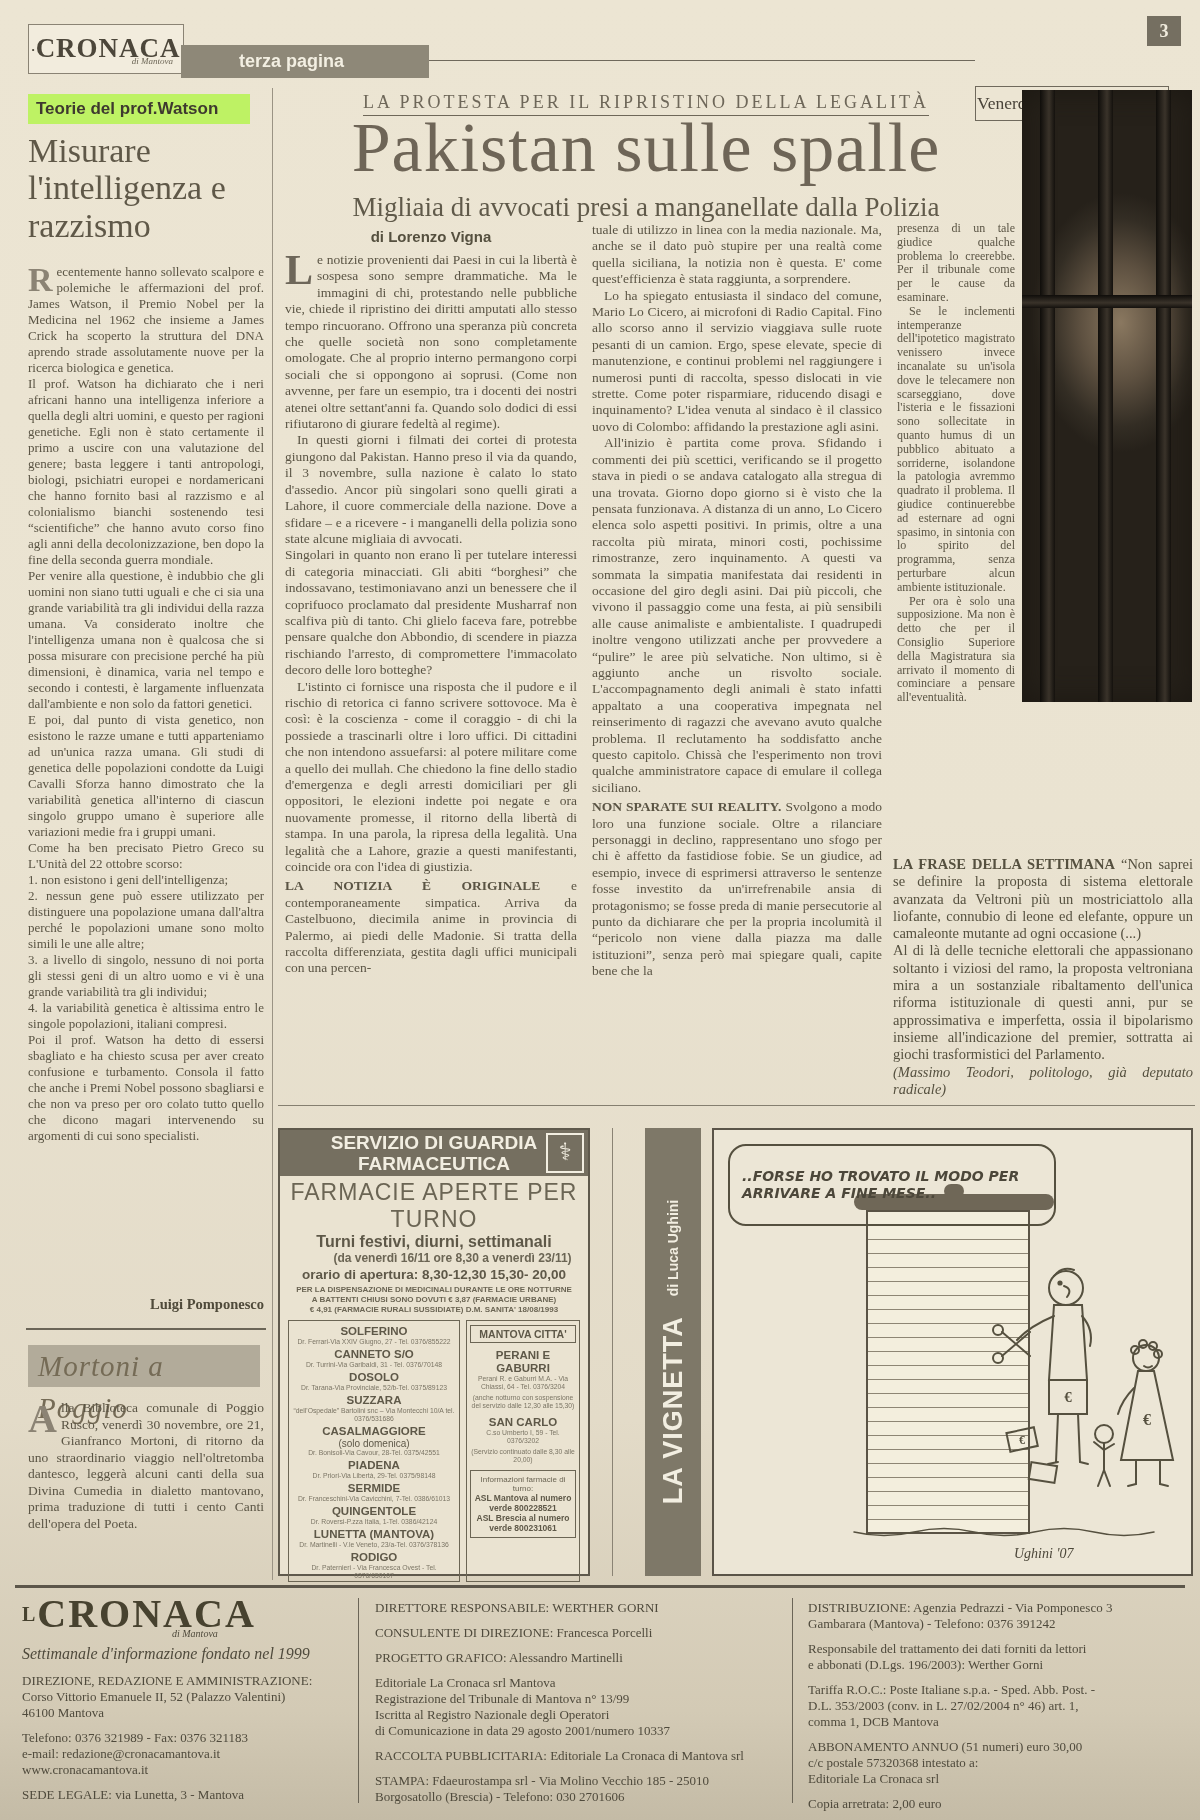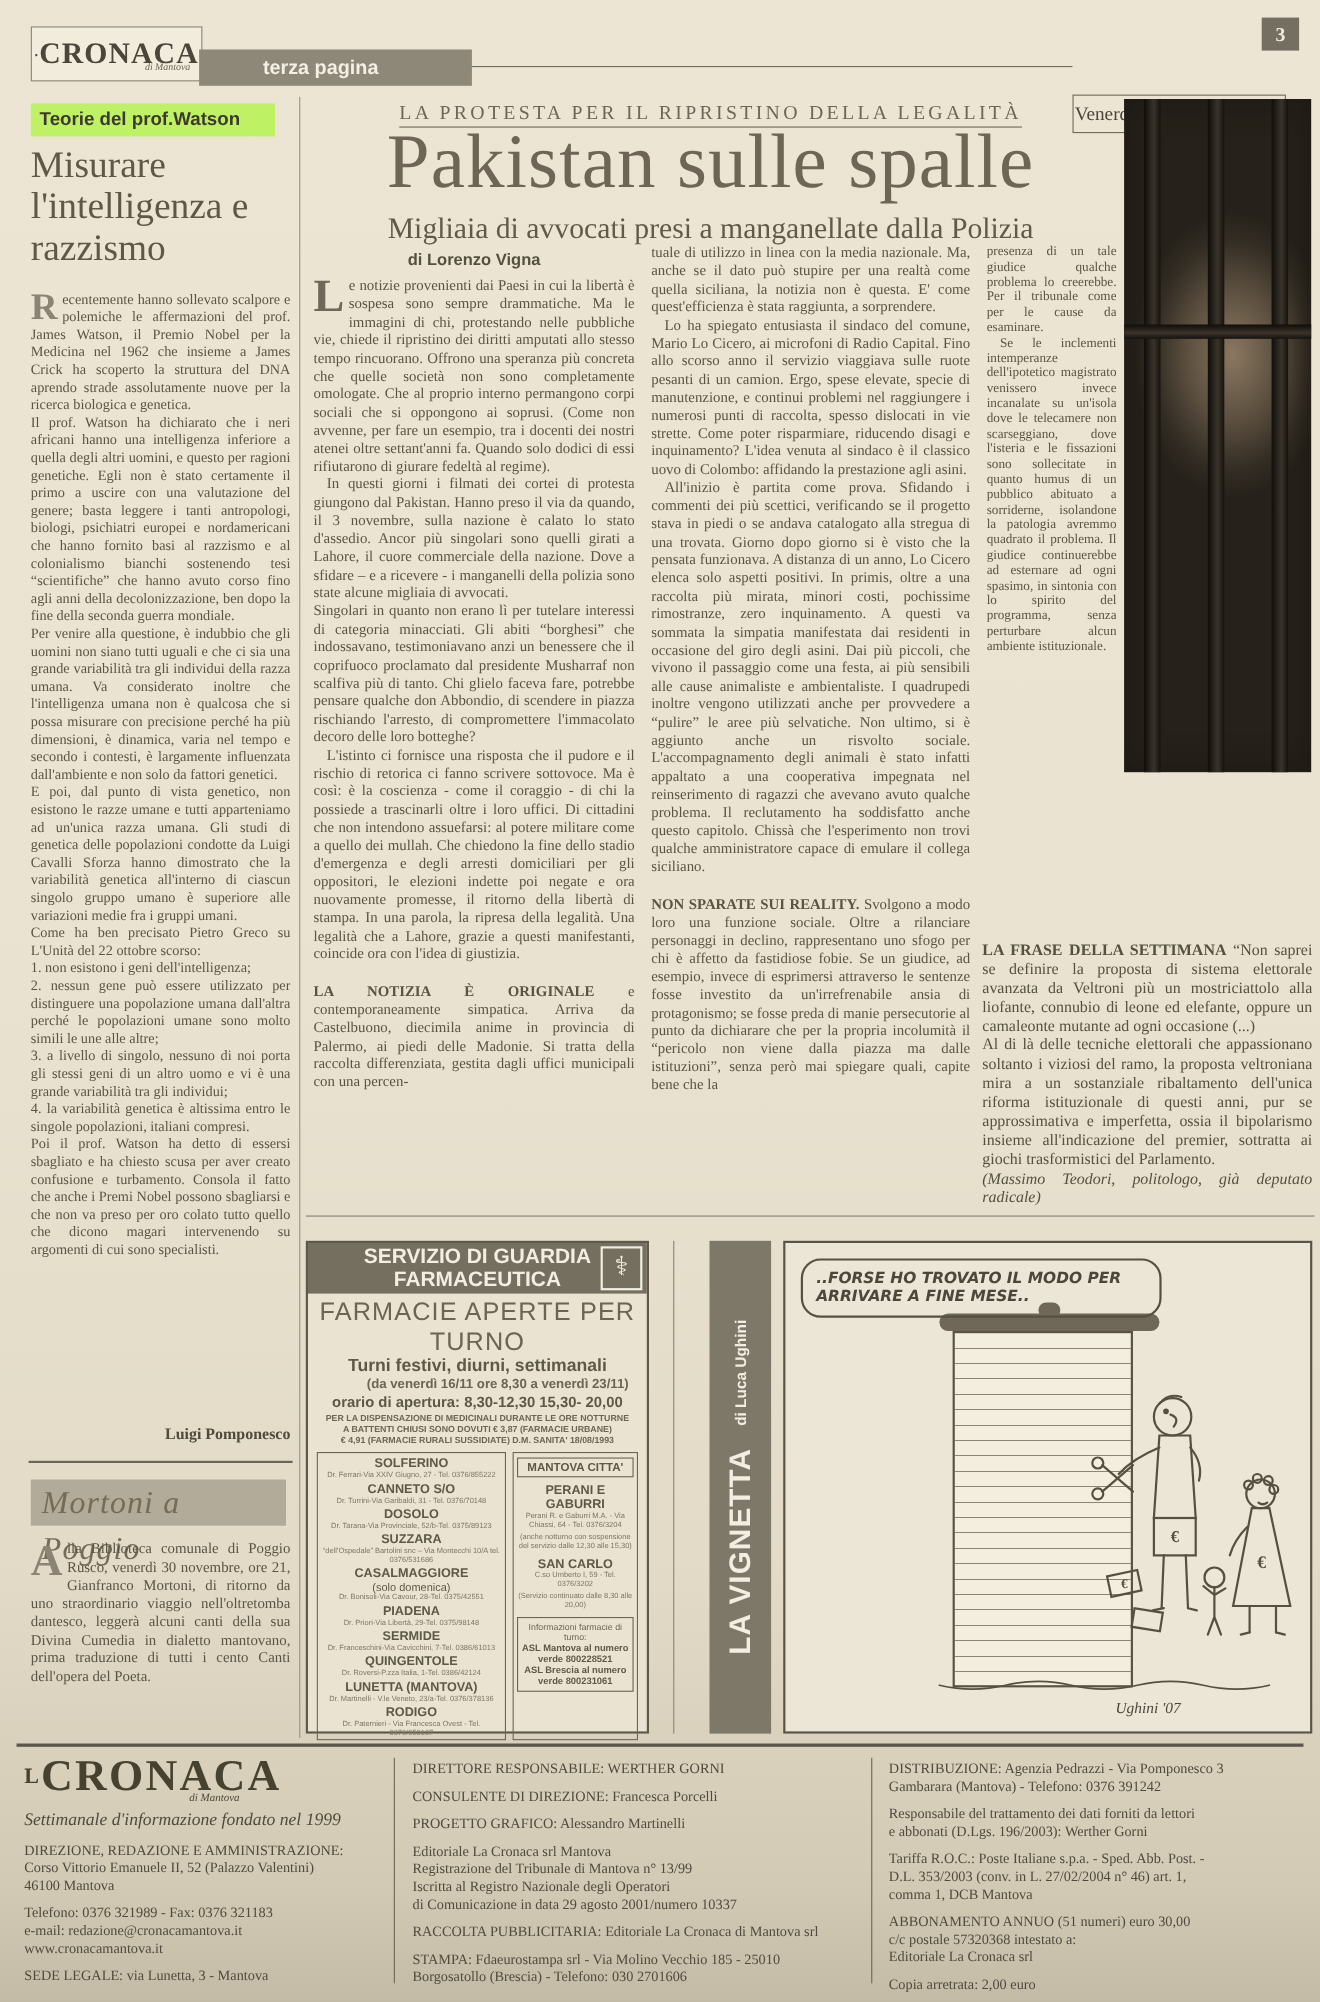--- a/index.html
+++ b/index.html
@@ -44,21 +44,21 @@
   
   .eyebrow-wrap{left:280px;top:92px;width:732px;text-align:center;}
   .eyebrow{display:inline-block;font-size:18px;letter-spacing:3px;color:#6e6759;
            border-bottom:1px solid #6e6759;padding-bottom:2px;}
   .headline{left:280px;top:108px;width:732px;text-align:center;font-size:70px;color:#6e6557;letter-spacing:1px;}
   .subhead{left:280px;top:192px;width:732px;text-align:center;font-size:27px;color:#605a4a;}
   .byline{left:285px;top:228px;width:292px;text-align:center;font-weight:bold;font-size:15px;color:#55503f;}
   .col{font-size:13.5px;line-height:16.4px;color:#5a5444;overflow:hidden;}
   .col p{margin:0;}
   .col p.ind{text-indent:12px;}
-  .col p.lead-p{margin-top:18px;}
+  .col p.lead-p{margin-top:3px;}
   .lead{font-weight:bold;}
   .col1{left:285px;top:252px;width:292px;height:840px;}
   .col1 .dropcap{font-size:42px;line-height:30px;color:#6e675a;}
   .col2{left:592px;top:222px;width:290px;height:870px;}
   .col3{left:897px;top:222px;width:118px;height:588px;font-size:12px;line-height:13.8px;}
   .photo{left:1022px;top:90px;width:170px;height:612px;
          background:radial-gradient(ellipse 90px 130px at 58% 38%,#8a7860 0%,#5d5040 45%,#332d24 80%,#26211a 100%);
          box-shadow:inset 0 0 30px #1c1812;}
   .bar{position:absolute;top:0;height:100%;width:15px;
        background:linear-gradient(90deg,#0f0d0a,#3a332a 60%,#14110d);}
@@ -99,21 +99,21 @@
   
   .vrule-mid{left:612px;top:1128px;height:448px;border-left:1px solid #8a8374;}
   .vband{left:645px;top:1128px;width:56px;height:448px;background:#7e7868;overflow:hidden;}
   .vband-inner{position:absolute;left:-196px;top:196px;width:448px;height:56px;transform:rotate(-90deg);
                display:flex;align-items:center;justify-content:center;gap:20px;color:#f2eee1;
                font-family:"Liberation Sans","DejaVu Sans",sans-serif;font-weight:bold;white-space:nowrap;}
   .vband-big{font-size:27px;letter-spacing:1px;}
   .vband-small{font-size:14px;}
   .cartoon{left:712px;top:1128px;width:481px;height:448px;border:2px solid #5a5448;background:#ece6d6;box-sizing:border-box;}
   .bubble{position:absolute;left:14px;top:14px;width:300px;border:2px solid #55503f;border-radius:18px;
-          padding:8px 12px;font-family:"DejaVu Sans",sans-serif;font-style:italic;font-weight:bold;
+          padding:22px 12px;font-family:"DejaVu Sans",sans-serif;font-style:italic;font-weight:bold;
           font-size:14px;line-height:17px;color:#4c473a;}
   .scroll-clamp{position:absolute;left:140px;top:64px;width:200px;height:16px;background:#6f6757;border-radius:8px;}
   .scroll-knob{position:absolute;left:230px;top:54px;width:20px;height:14px;background:#6f6757;border-radius:7px;}
   .scroll{position:absolute;left:152px;top:80px;width:160px;height:320px;border:2px solid #5a5345;
           background:#f3eedd repeating-linear-gradient(180deg,rgba(0,0,0,0) 0 13px,#8d8574 13px 14px);}
   .vign-sig{position:absolute;left:300px;top:416px;font-style:italic;font-size:14px;color:#4c473a;}
   svg.fig{position:absolute;left:0;top:0;}
 
   
   .foot-rule{left:15px;top:1585px;width:1170px;border-top:3px solid #5c564a;}
@@ -190,20 +190,21 @@
 <div class="abs col col2 jtext">
   <p>tuale di utilizzo in linea con la media nazionale. Ma, anche se il dato può stupire per una realtà come quella siciliana, la notizia non è questa. E' come quest'efficienza è stata raggiunta, a sorprendere.</p>
   <p class="ind">Lo ha spiegato entusiasta il sindaco del comune, Mario Lo Cicero, ai microfoni di Radio Capital. Fino allo scorso anno il servizio viaggiava sulle ruote pesanti di un camion. Ergo, spese elevate, specie di manutenzione, e continui problemi nel raggiungere i numerosi punti di raccolta, spesso dislocati in vie strette. Come poter risparmiare, riducendo disagi e inquinamento? L'idea venuta al sindaco è il classico uovo di Colombo: affidando la prestazione agli asini.</p>
   <p class="ind">All'inizio è partita come prova. Sfidando i commenti dei più scettici, verificando se il progetto stava in piedi o se andava catalogato alla stregua di una trovata. Giorno dopo giorno si è visto che la pensata funzionava. A distanza di un anno, Lo Cicero elenca solo aspetti positivi. In primis, oltre a una raccolta più mirata, minori costi, pochissime rimostranze, zero inquinamento. A questi va sommata la simpatia manifestata dai residenti in occasione del giro degli asini. Dai più piccoli, che vivono il passaggio come una festa, ai più sensibili alle cause animaliste e ambientaliste. I quadrupedi inoltre vengono utilizzati anche per provvedere a “pulire” le aree più selvatiche. Non ultimo, si è aggiunto anche un risvolto sociale. L'accompagnamento degli animali è stato infatti appaltato a una cooperativa impegnata nel reinserimento di ragazzi che avevano avuto qualche problema. Il reclutamento ha soddisfatto anche questo capitolo. Chissà che l'esperimento non trovi qualche amministratore capace di emulare il collega siciliano.</p>
   <p class="lead-p"><span class="lead">NON SPARATE SUI REALITY.</span><span> Svolgono a modo loro una funzione sociale. Oltre a rilanciare personaggi in declino, rappresentano uno sfogo per chi è affetto da fastidiose fobie. Se un giudice, ad esempio, invece di esprimersi attraverso le sentenze fosse investito da un'irrefrenabile ansia di protagonismo; se fosse preda di manie persecutorie al punto da dichiarare che per la propria incolumità il “pericolo non viene dalla piazza ma dalle istituzioni”, senza però mai spiegare quali, capite bene che la</span></p>
 </div>
 
 <div class="abs col col3 jtext">
   <p>presenza di un tale giudice qualche problema lo creerebbe. Per il tribunale come per le cause da esaminare.</p>
   <p class="ind">Se le inclementi intemperanze dell'ipotetico magistrato venissero invece incanalate su un'isola dove le telecamere non scarseggiano, dove l'isteria e le fissazioni sono sollecitate in quanto humus di un pubblico abituato a sorriderne, isolandone la patologia avremmo quadrato il problema. Il giudice continuerebbe ad esternare ad ogni spasimo, in sintonia con lo spirito del programma, senza perturbare alcun ambiente istituzionale.</p>
+  <p class="ind">Per ora è solo una supposizione. Ma non è detto che per il Consiglio Superiore della Magistratura sia arrivato il momento di cominciare a pensare all'eventualità.</p>
 </div>
 
 <div class="abs frase jtext">
   <p><span class="lead">LA FRASE DELLA SETTIMANA</span><span> “Non saprei se definire la proposta di sistema elettorale avanzata da Veltroni più un mostriciattolo alla liofante, connubio di leone ed elefante, oppure un camaleonte mutante ad ogni occasione (...)</span></p>
   <p>Al di là delle tecniche elettorali che appassionano soltanto i viziosi del ramo, la proposta veltroniana mira a un sostanziale ribaltamento dell'unica riforma istituzionale di questi anni, pur se approssimativa e imperfetta, ossia il bipolarismo insieme all'indicazione del premier, sottratta ai giochi trasformistici del Parlamento.</p>
   <p class="attr">(Massimo Teodori, politologo, già deputato radicale)</p>
 </div>
 
 <div class="abs mid-rule"></div>
 

